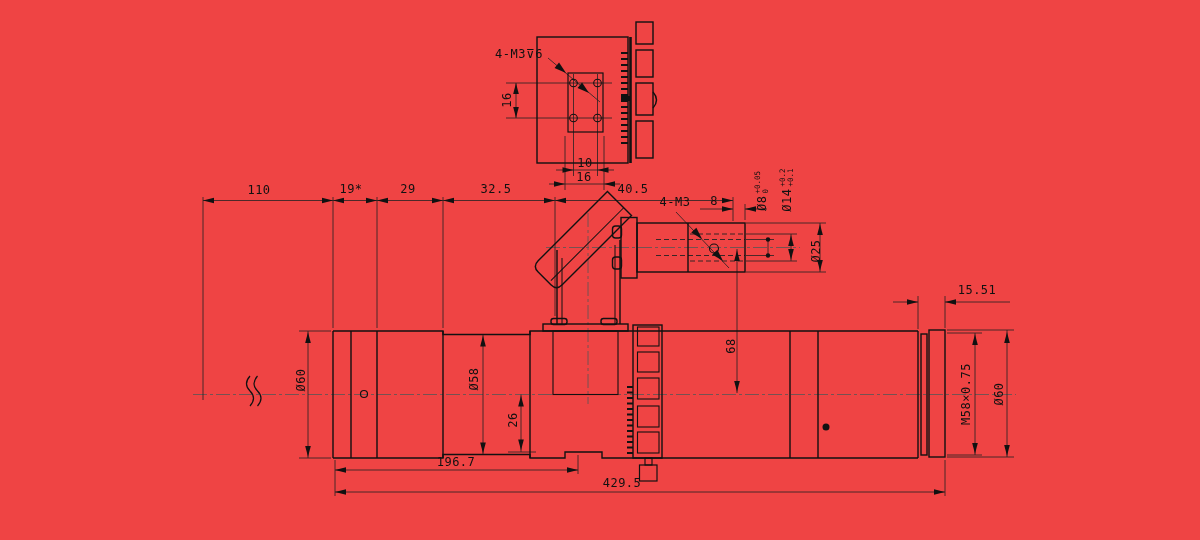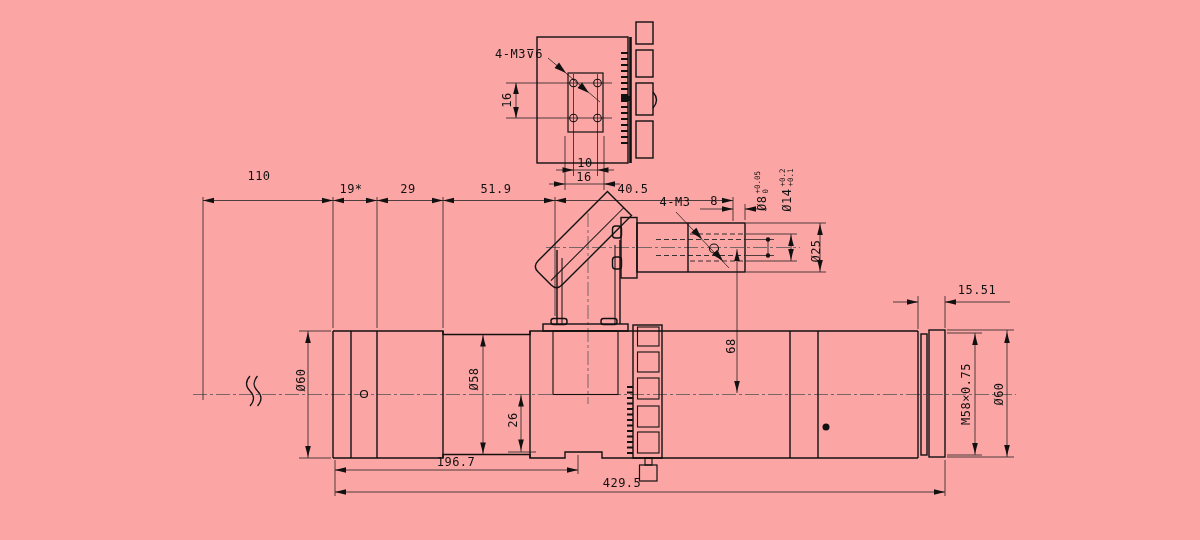--- a/index.html
+++ b/index.html
@@ -1,16 +1,16 @@
 <!DOCTYPE html>
 <html><head>
 <meta charset="utf-8">
 <style>
   html,body{margin:0;padding:0;background:#fff;}
-  #stage{position:relative;width:1200px;height:540px;background:#fca5a5;overflow:hidden;
+  #stage{position:relative;width:1200px;height:540px;background:#ef4444;overflow:hidden;
          font-family:"DejaVu Sans Mono","DejaVu Sans",monospace;}
   svg{position:absolute;left:0;top:0;}
   .lbl{position:absolute;transform:translate(-50%,-50%);font-size:12px;color:#111;
        white-space:nowrap;letter-spacing:0.5px;}
   .rot{transform:translate(-50%,-50%) rotate(-90deg);}
   .tolgroup{display:flex;align-items:center;gap:2px;}
   .tol{display:flex;flex-direction:column;font-size:7.5px;line-height:1.1;letter-spacing:0;}
 </style>
 </head>
 <body>
@@ -233,24 +233,24 @@
     <path d="M0,0 L-12,-3.5 L-12,3.5 Z" transform="translate(702,239) rotate(47)"></path>
     <path d="M0,0 L-12,-3.5 L-12,3.5 Z" transform="translate(723,261) rotate(47)"></path>
   </g>
 </svg>
 
 <div class="lbl" style="left:519px;top:54px">4-M3⊽6</div>
 <div class="lbl rot" style="left:507px;top:100px">16</div>
 <div class="lbl" style="left:585px;top:163px">10</div>
 <div class="lbl" style="left:584px;top:177px">16</div>
 
-<div class="lbl" style="left:259px;top:176px">110</div>
+<div class="lbl" style="left:259px;top:190px">110</div>
 <div class="lbl" style="left:351px;top:189px">19*</div>
 <div class="lbl" style="left:408px;top:189px">29</div>
-<div class="lbl" style="left:496px;top:189px">51.9</div>
+<div class="lbl" style="left:496px;top:189px">32.5</div>
 <div class="lbl" style="left:633px;top:189px">40.5</div>
 
 <div class="lbl" style="left:675px;top:202px">4-M3</div>
 <div class="lbl" style="left:714px;top:201px">8</div>
 
 <div class="lbl rot tolgroup" style="left:762px;top:191px">
   <span>Ø8</span>
   <span class="tol">
     <span>+0.05</span>
     <span>0</span>

